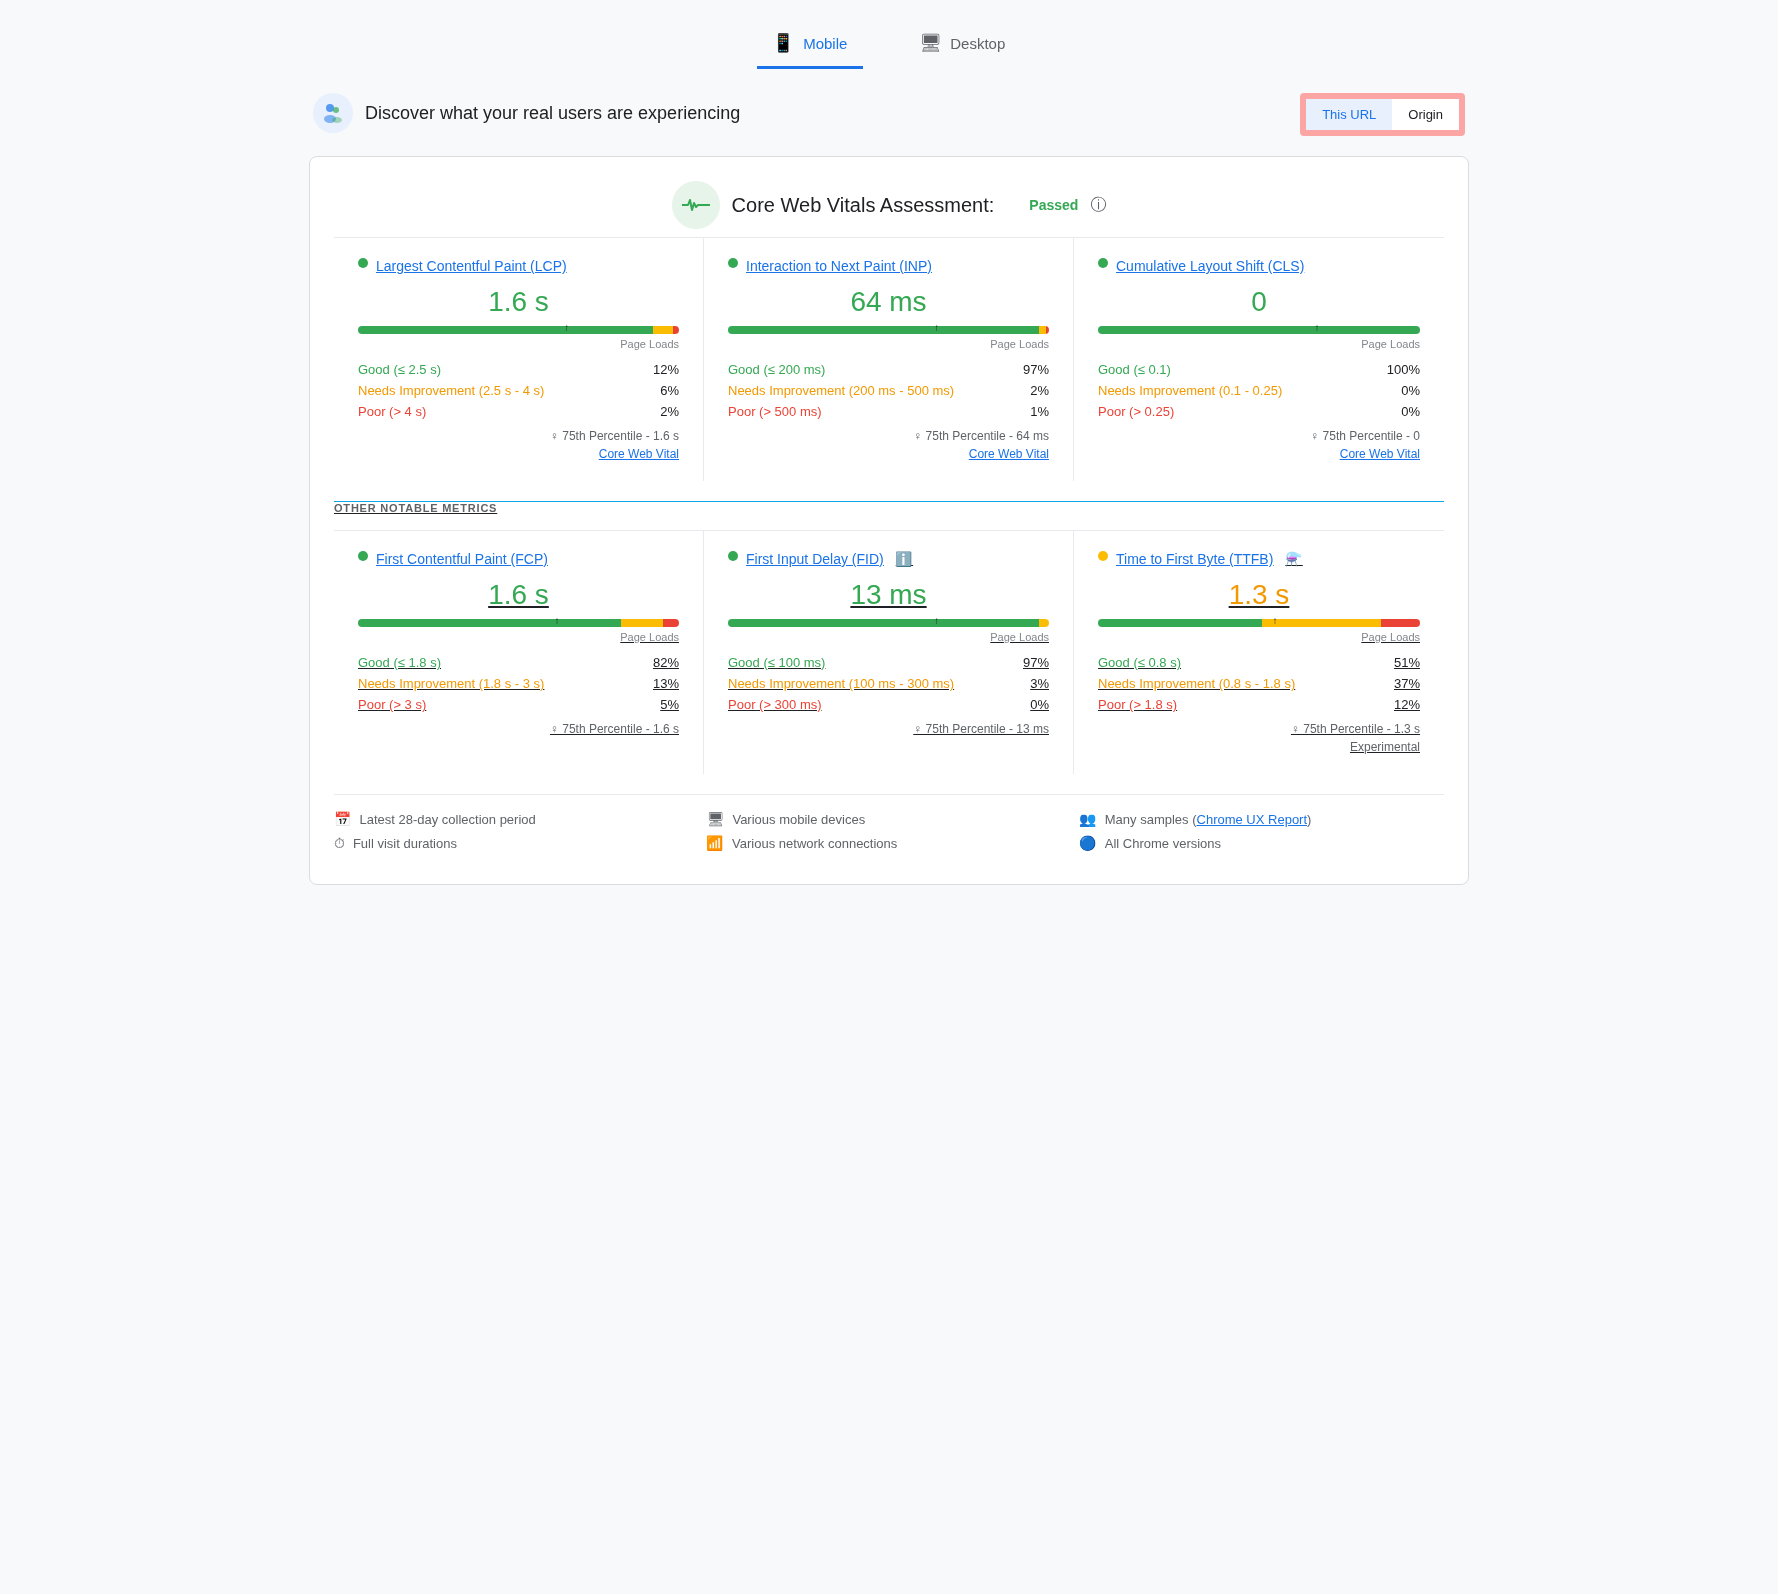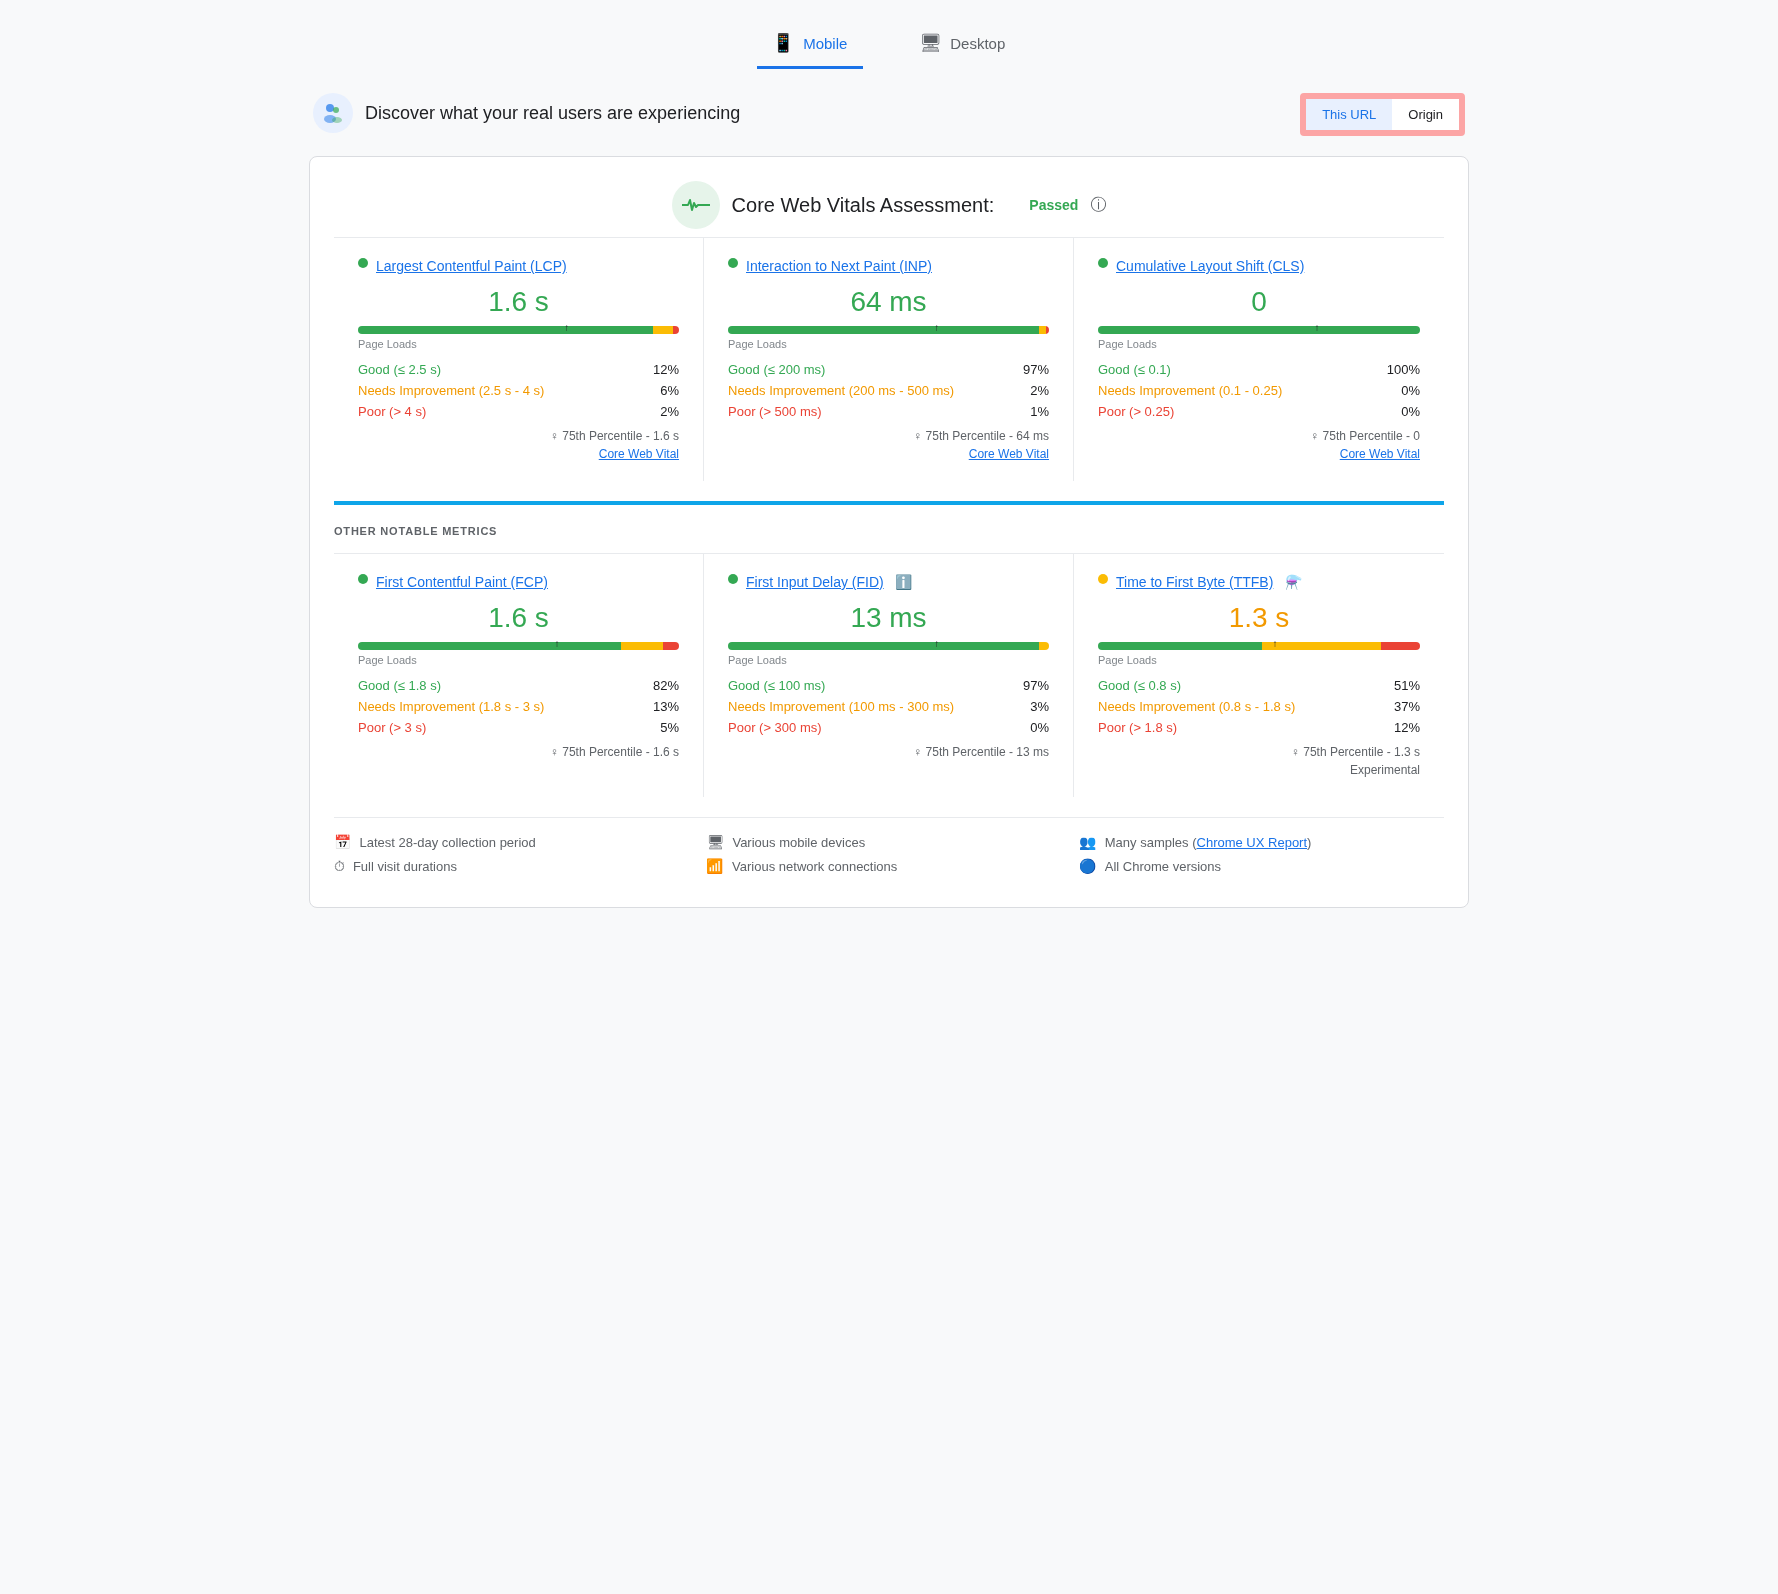--- a/index.html
+++ b/index.html
@@ -210,20 +210,21 @@
     .bar-red { background: #ea4335; }
     .progress-marker {
       position: absolute;
       top: -4px;
       display: flex;
       flex-direction: column;
       align-items: center;
       transform: translateX(-50%);
     }
     .page-loads-label {
+      text-align: right;
       font-size: 11px;
       color: #80868b;
       margin-bottom: 12px;
     }
 
     
     .metric-row {
       display: flex;
       justify-content: space-between;
       margin-bottom: 6px;
@@ -246,22 +247,23 @@
       font-size: 12px;
       color: #1a73e8;
       text-decoration: underline;
       cursor: pointer;
       margin-top: 4px;
     }
 
     
     .other-metrics-section {
       margin-top: 20px;
-      border-top: 4px solid #0ea5e9;
-      padding-top: 20px;
+      border-top: 1px solid #0ea5e9;
+      padding-top: 0;
+      text-decoration: underline;
     }
     .other-metrics-title {
       font-size: 11px;
       font-weight: 600;
       letter-spacing: 0.8px;
       color: #5f6368;
       text-transform: uppercase;
       margin-bottom: 16px;
     }
 

